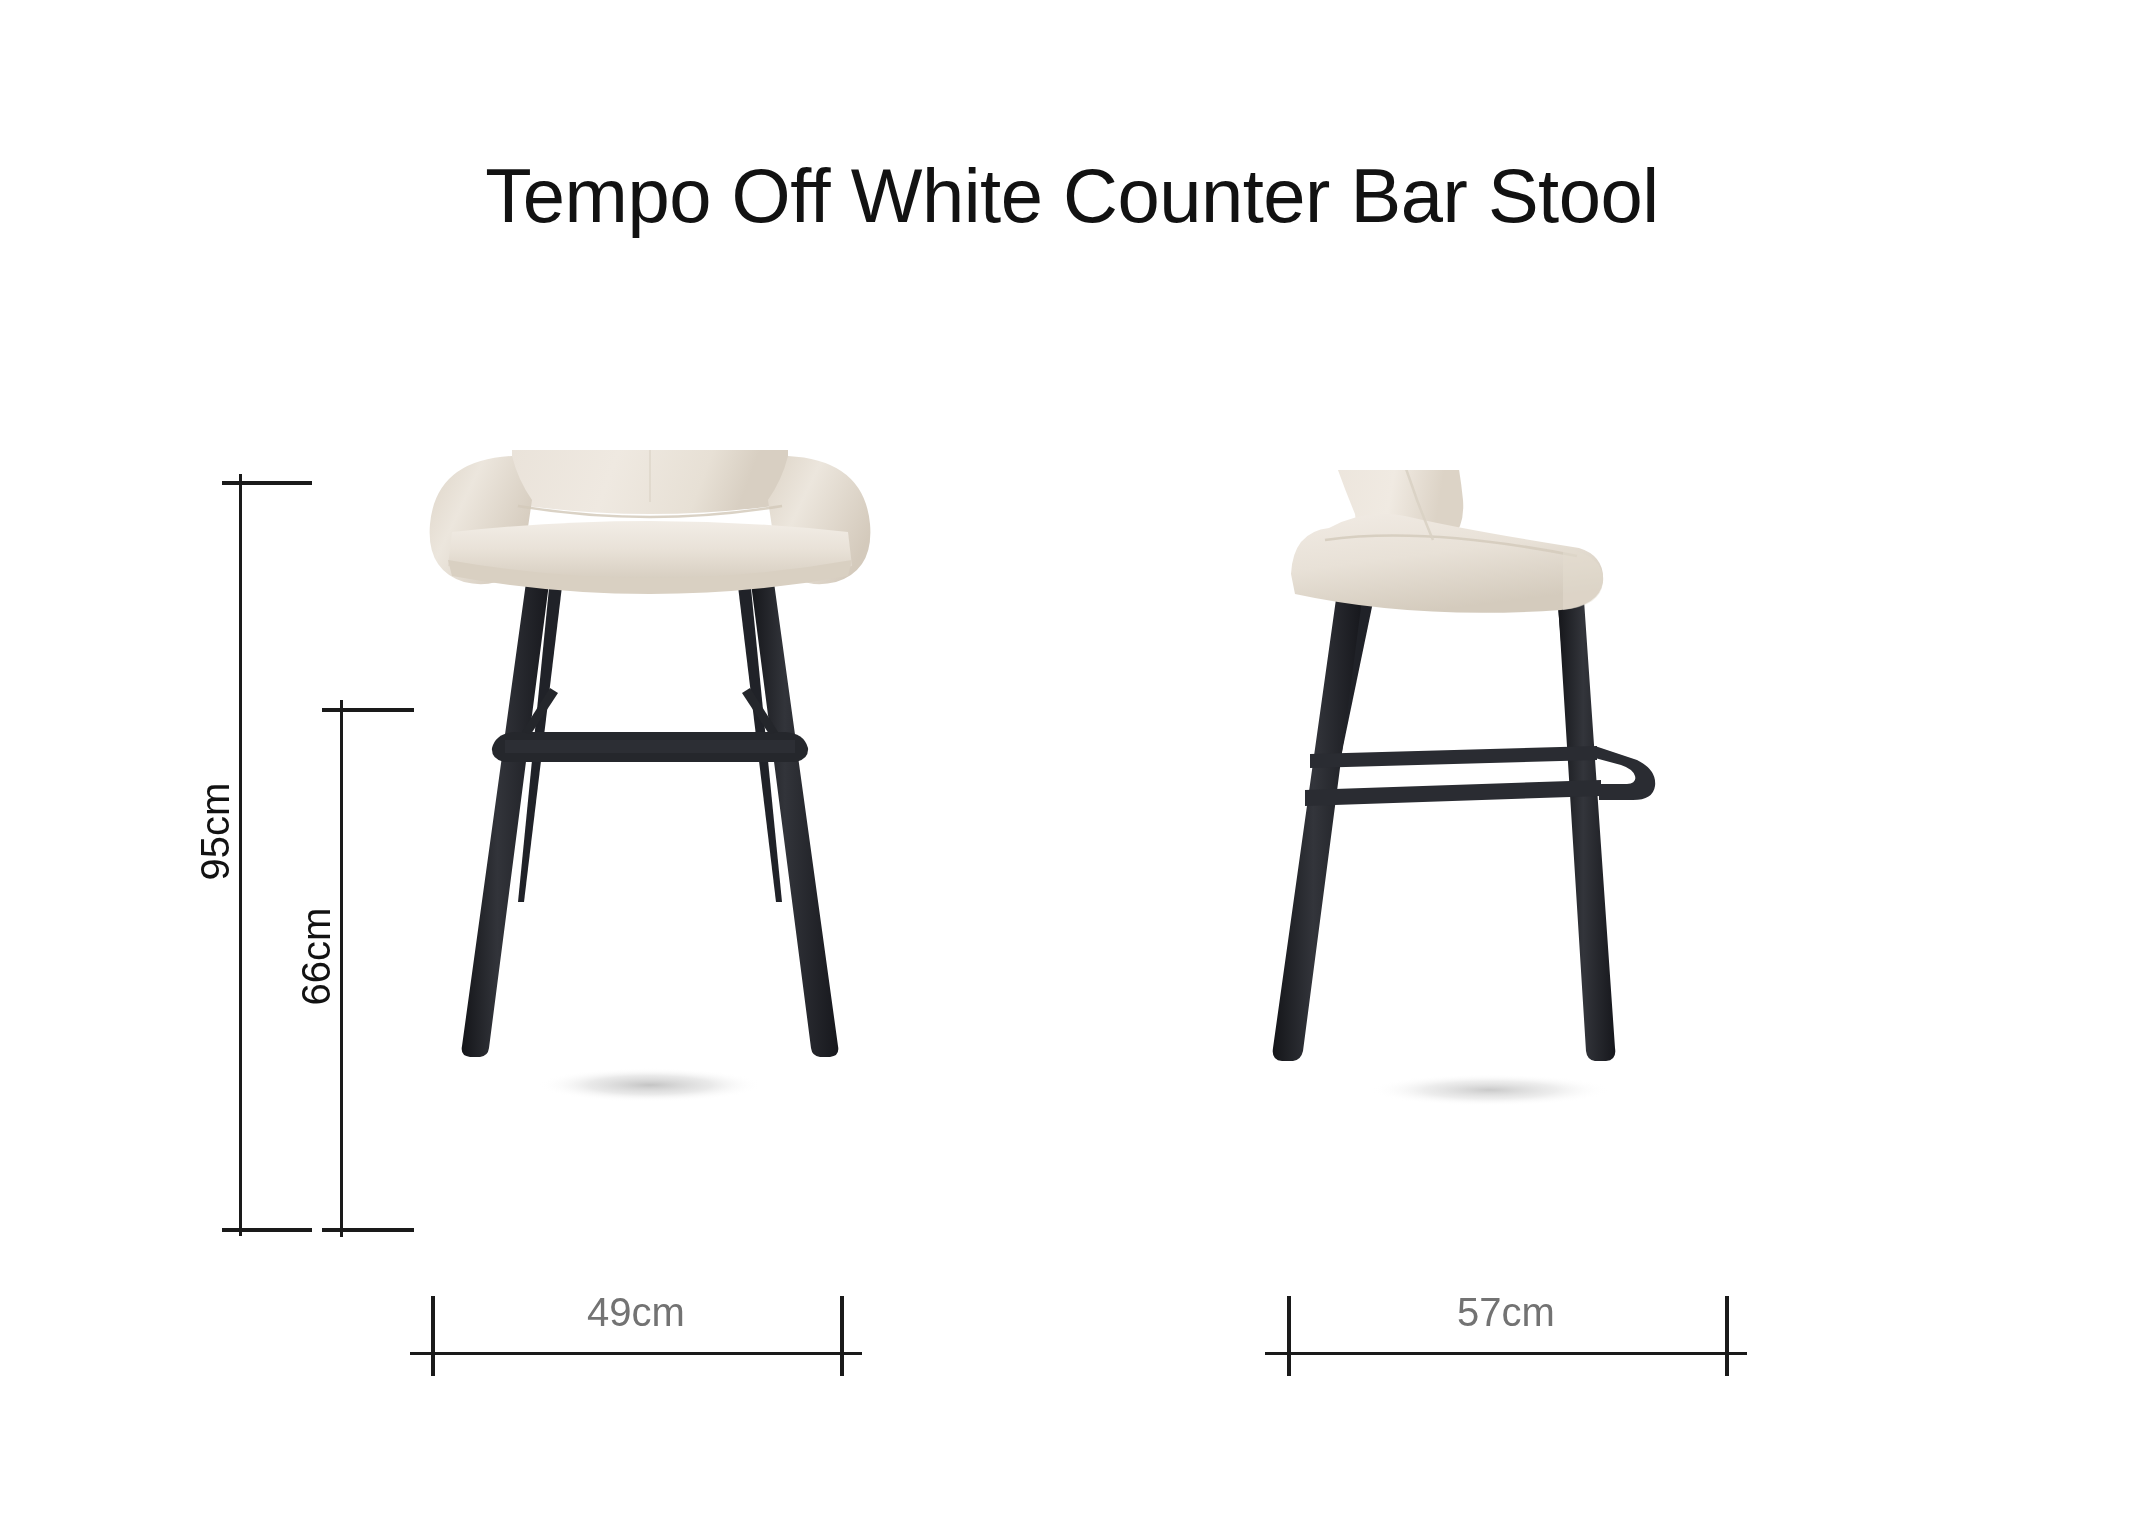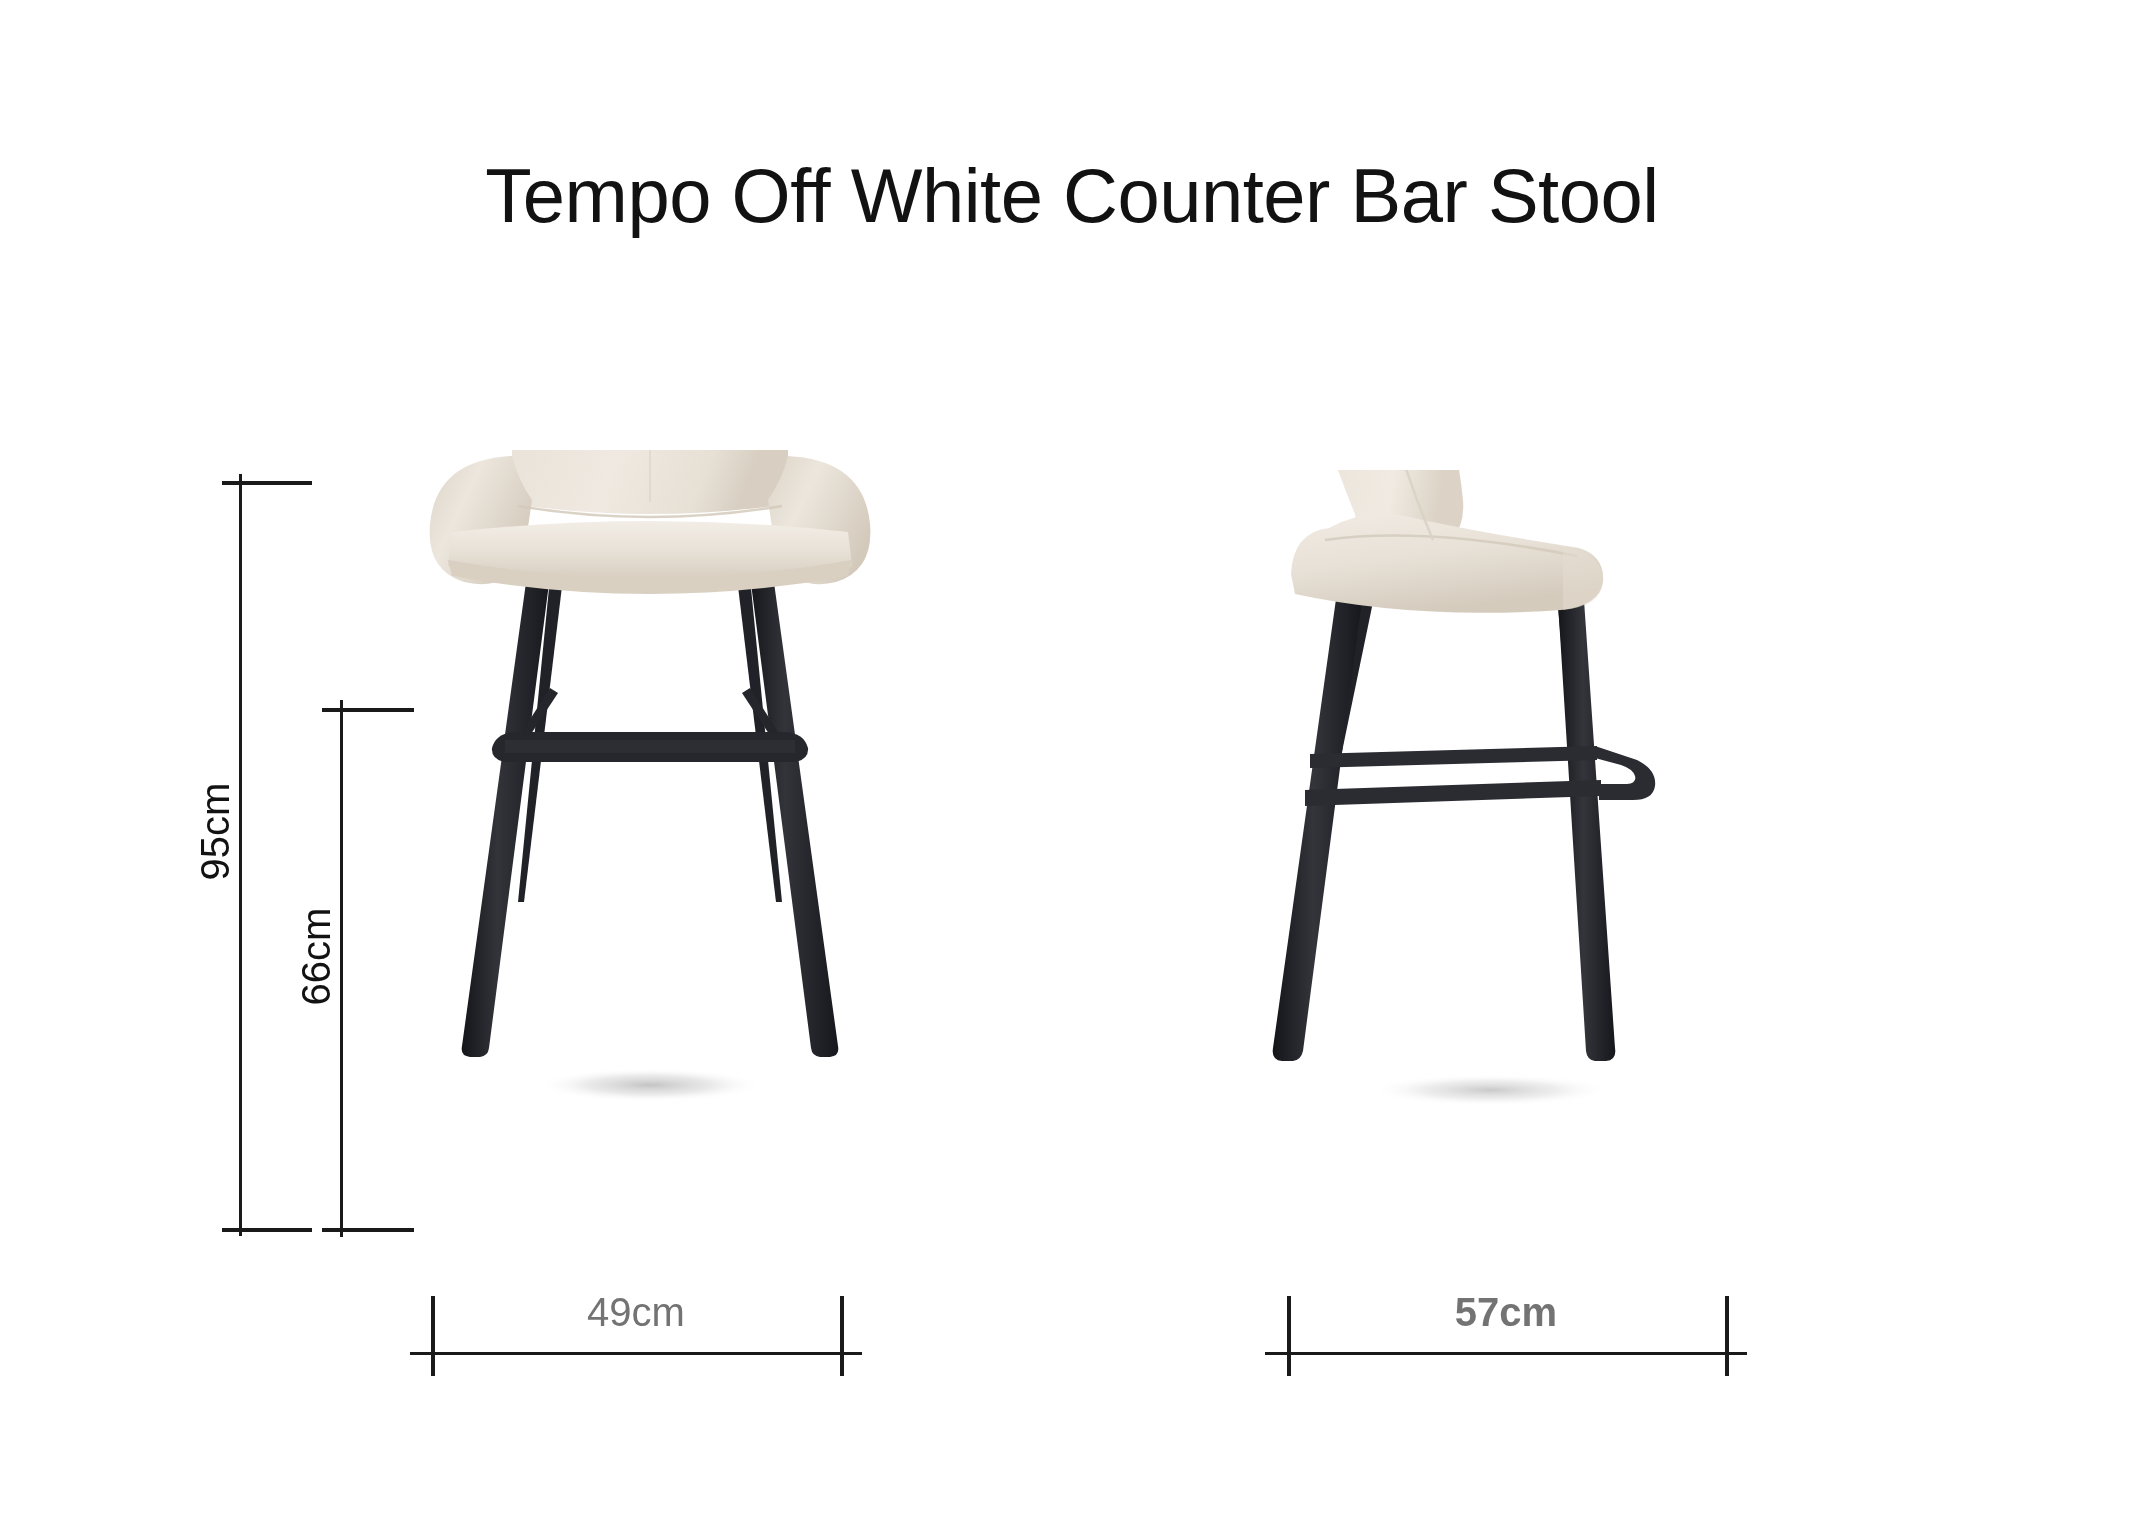--- a/index.html
+++ b/index.html
@@ -216,15 +216,15 @@
   <div class="dim-label-v" style="left:316px;top:960px;width:120px;margin-left:-60px;margin-top:-26px;">66cm</div>
 
   <div class="tick-v" style="left:431px;top:1296px;height:80px;"></div>
   <div class="tick-v" style="left:840px;top:1296px;height:80px;"></div>
   <div class="dim-line-h" style="left:410px;top:1352px;width:452px;"></div>
   <div class="dim-label-h" style="left:435px;top:1290px;width:402px;">49cm</div>
 
   <div class="tick-v" style="left:1287px;top:1296px;height:80px;"></div>
   <div class="tick-v" style="left:1725px;top:1296px;height:80px;"></div>
   <div class="dim-line-h" style="left:1265px;top:1352px;width:482px;"></div>
-  <div class="dim-label-h" style="left:1290px;top:1290px;width:432px;font-weight:bold;">57cm</div>
+  <div class="dim-label-h" style="left:1290px;top:1290px;width:432px;">57cm</div>
 
 </div>
 
 </body></html>

